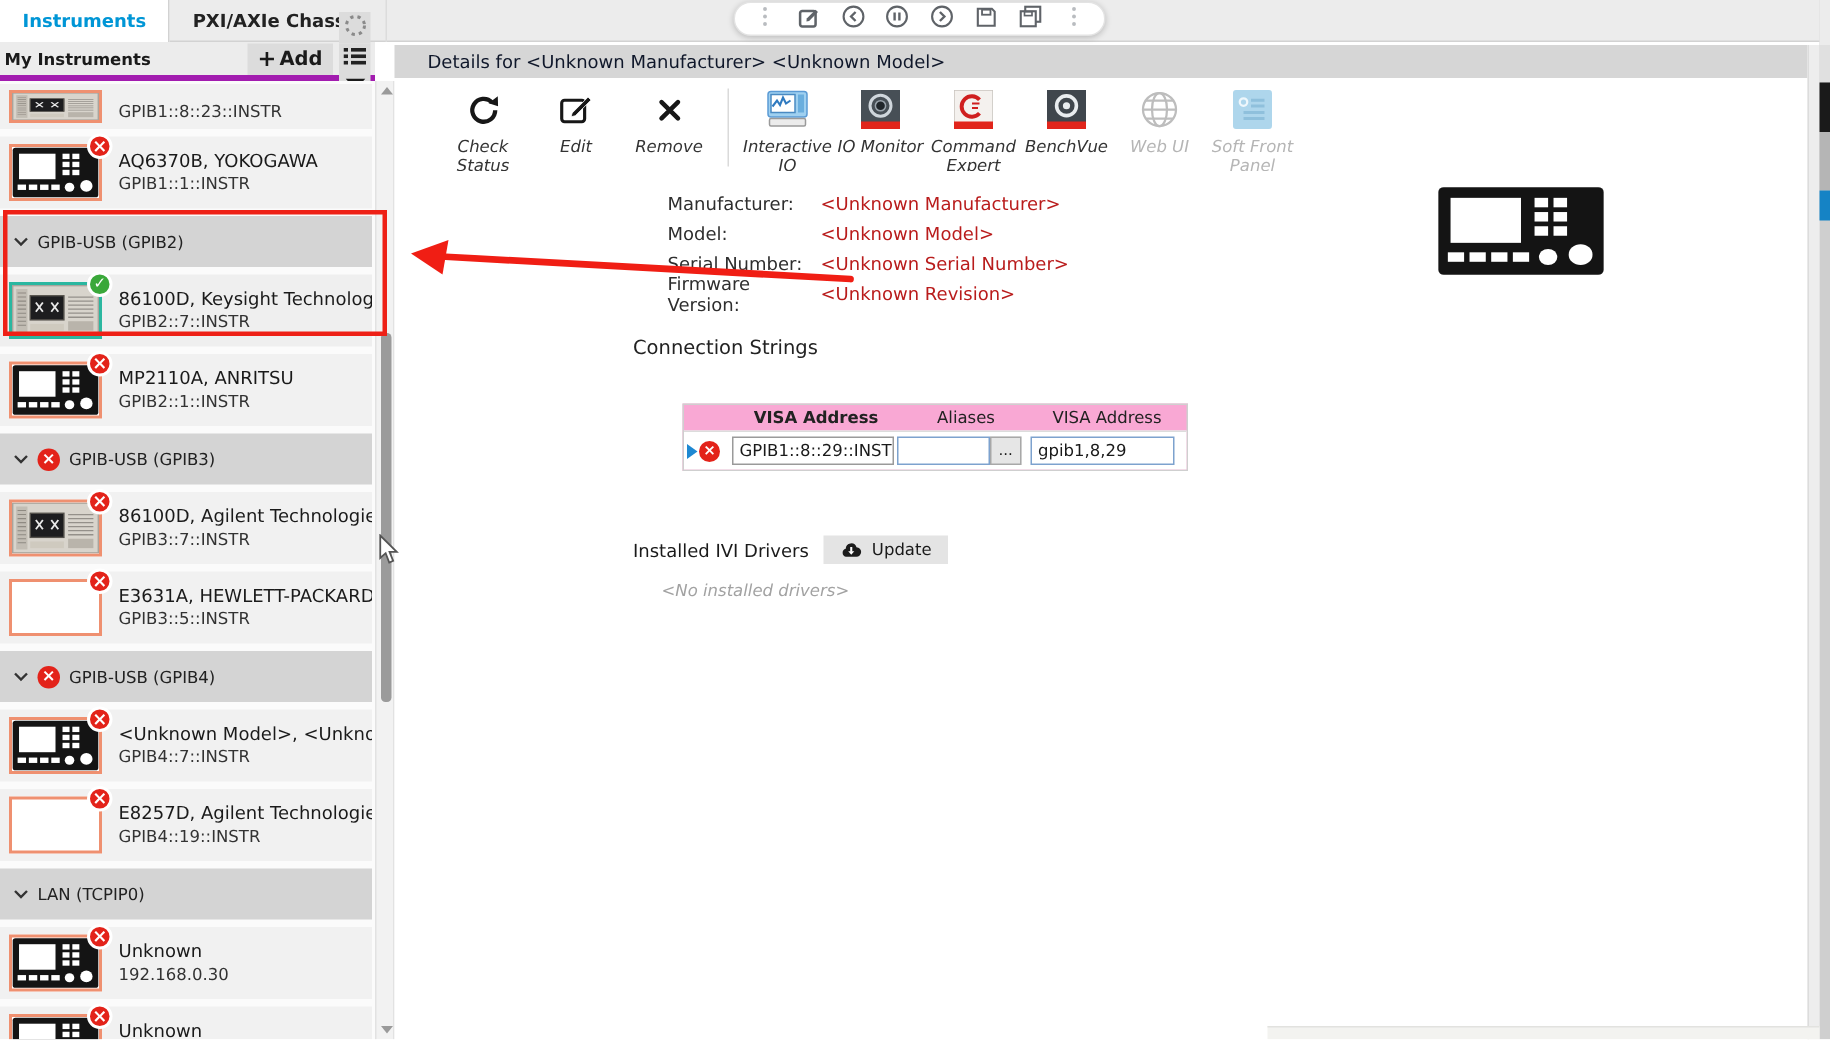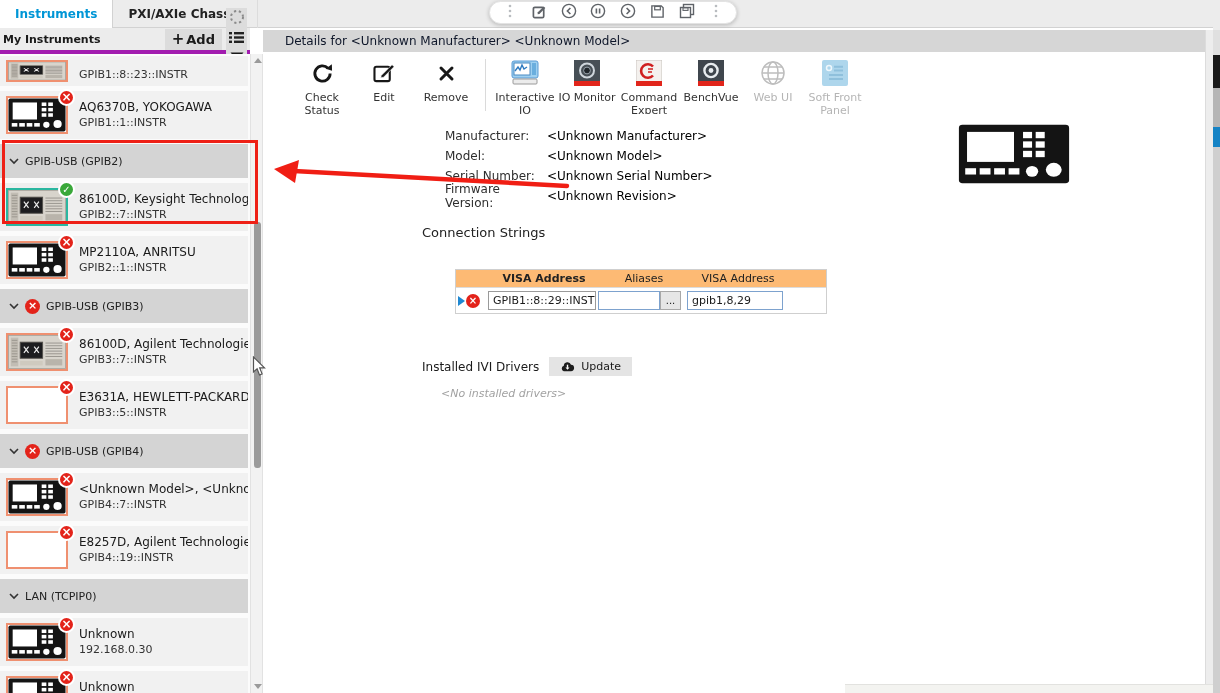--- a/index.html
+++ b/index.html
@@ -68,34 +68,34 @@
   .scroll-up { top:4px; border-bottom:5px solid #9a9a9a; }
   .scroll-down { bottom:4px; border-top:5px solid #9a9a9a; }
   .side-thumb { position:absolute; left:3px; top:168px; width:7px; height:246px; background:#9b9b9b; border-radius:3px; }
 
   
   .main-header { position:absolute; left:263px; top:30px; width:942px; height:22px; background:#d6d6d6;
     display:flex; align-items:center; padding-left:22px; font-size:12px; color:#0f172a; }
   .main-toolbar { position:absolute; left:263px; top:52px; width:942px; height:62px; background:#fff;
     display:flex; align-items:flex-start; padding:7px 0 0 28px; }
   .tool { width:62px; display:flex; flex-direction:column; align-items:center; text-align:center;
-    font-size:11px; color:#333; line-height:1.15; cursor:pointer; }
+    font-size:11px; color:#333; line-height:1.15; cursor:pointer;font-style:italic; }
   .tool .ticon { height:28px; display:flex; align-items:center; justify-content:center; margin-bottom:5px; }
   .tool.disabled { color:#b5b5b5; cursor:default; }
   .tool-sep { width:1px; height:52px; background:#dadada; margin:0 8px; }
 
   .main-content { position:absolute; left:263px; top:114px; width:942px; height:579px; background:#fff; }
   .details-fields { position:absolute; left:182px; top:12px; }
   .field-row { display:flex; height:20px; align-items:center; }
   .field-label { width:102px; color:#2e2e2e; }
-  .field-value { color:#000000; }
+  .field-value { color:#b91c1c; }
 
   .cs-title { position:absolute; left:159px; top:111px; font-size:13px; color:#222; }
-  .cs-table { position:absolute; left:192px; top:155px; width:372px; border:1px solid #cfcfcf;
-    background:#fdba74; font-size:11px; }
+  .cs-table { position:absolute; left:192px; top:155px; width:337px; border:1px solid #cfcfcf;
+    background:#f9a8d4; font-size:11px; }
   .cs-head { display:flex; height:17px; align-items:center; color:#222; }
   .cs-c0 { width:32px; }
   .cs-c1 { width:112px; text-align:center; font-weight:bold; }
   .cs-c2 { width:88px; text-align:center; }
   .cs-c3 { width:100px; text-align:center; }
   .cs-row { display:flex; height:26px; align-items:center; background:#fff; border-top:1px solid #dcdcdc; }
   .row-marker { width:32px; display:flex; align-items:center; gap:1px; padding-left:2px; }
   .play-tri { width:0; height:0; border-top:5px solid transparent; border-bottom:5px solid transparent;
     border-left:7px solid #1e88d2; }
   .mini-badge { width:14px; height:14px; border-radius:50%; background:#e3231a; color:#fff; flex:none;

